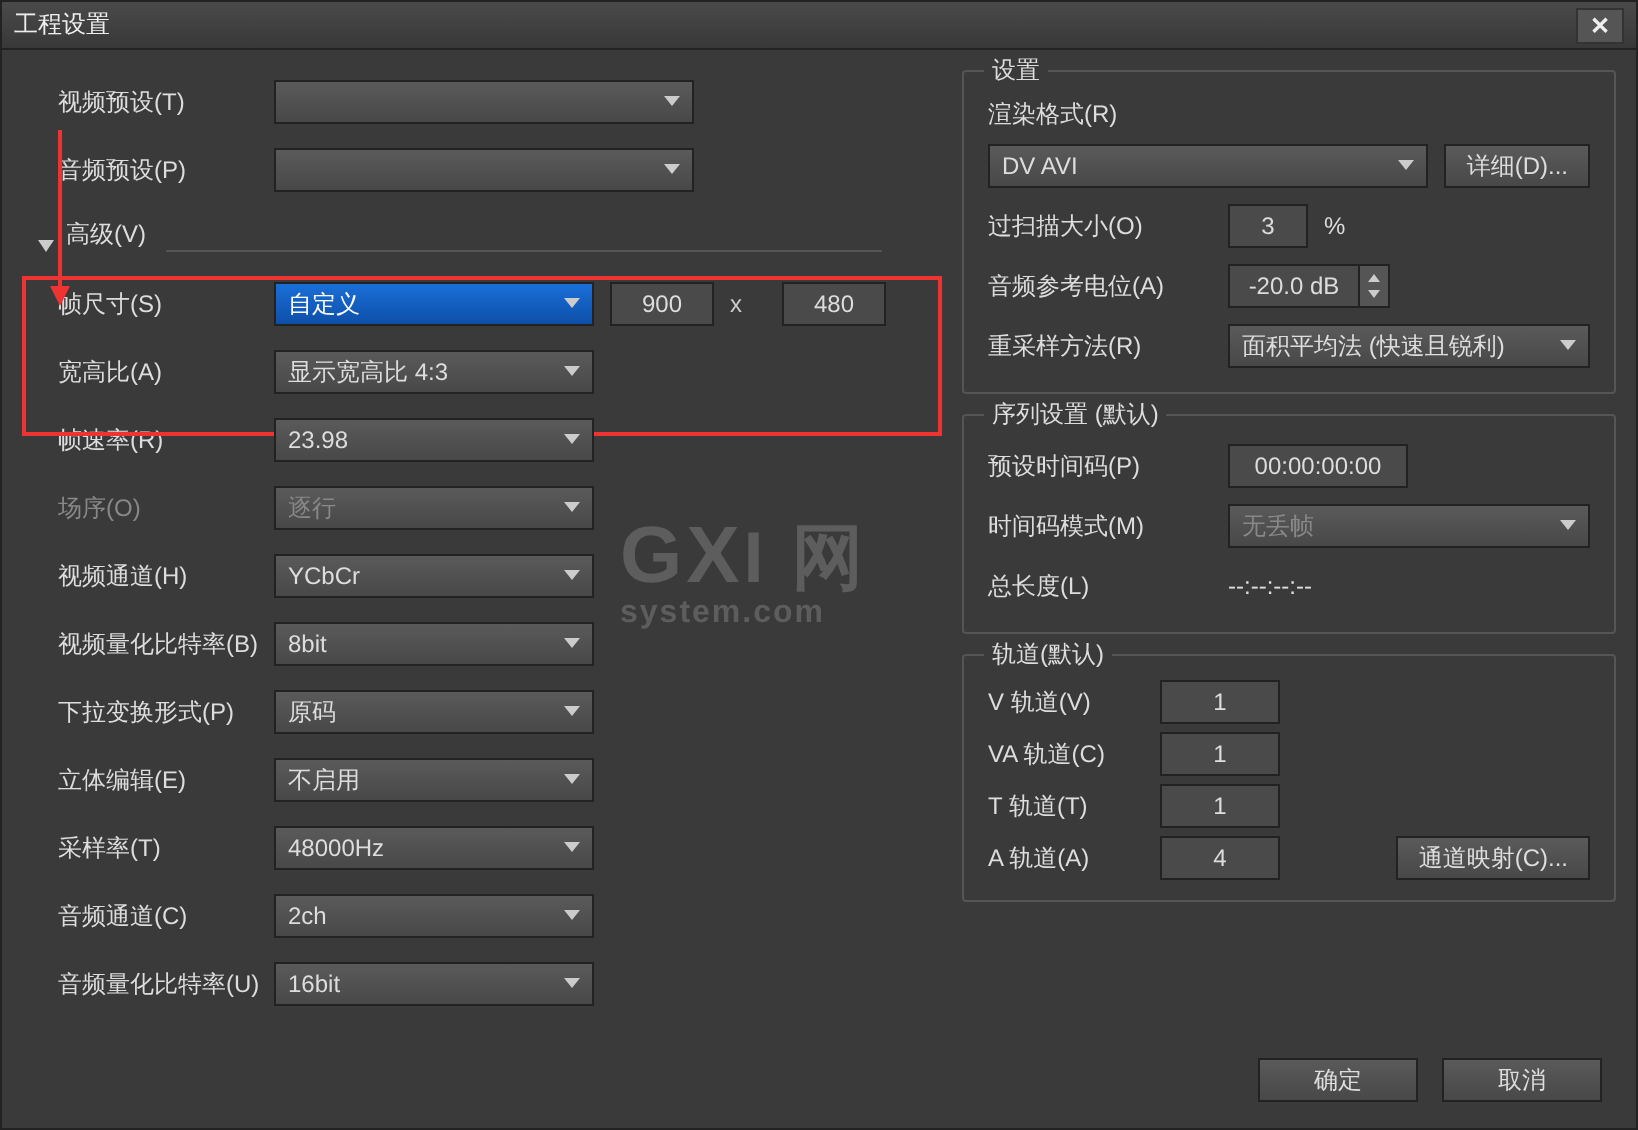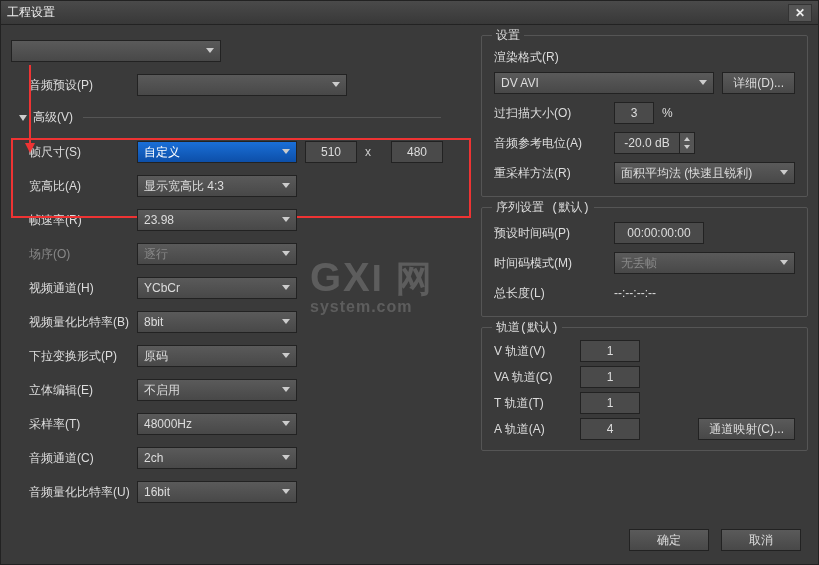--- a/index.html
+++ b/index.html
@@ -13,30 +13,30 @@
 .right-col { flex: 1; }
 .row { display: flex; align-items: center; height: 32px; margin-bottom: 2px; }
 .label { width: 126px; padding-left: 18px; color: #ddd; }
 .label.dim { color: #888; }
 .dropdown { flex: 1; max-width: 210px; background: linear-gradient(#5a5a5a,#484848); border: 1px solid #222; height: 22px; display: flex; align-items: center; padding: 0 6px; position: relative; color: #ddd; cursor: pointer; }
 .dropdown.blue { background: linear-gradient(#1a6fd8,#0d4fa8); color: #fff; }
 .dropdown.dim { color: #888; }
 .arrow-down { position: absolute; right: 6px; top: 7px; width: 0; height: 0; border-left: 4px solid transparent; border-right: 4px solid transparent; border-top: 5px solid #ccc; }
 .numbox { width: 52px; height: 22px; background: #4a4a4a; border: 1px solid #222; text-align: center; line-height: 20px; margin-left: 8px; color: #ddd; }
 .x-sep { margin: 0 8px; color: #ccc; }
-.advanced-header { display: flex; align-items: center; margin: 8px 0 10px 0; padding-left: 8px; }
+.advanced-header { display: flex; align-items: flex-end; margin: 8px 0 10px 0; padding-left: 8px; }
 .tri { width: 0; height: 0; border-left: 4px solid transparent; border-right: 4px solid transparent; border-top: 6px solid #ccc; margin-right: 6px; }
 .hr-line { flex: 1; height: 1px; background: #555; margin-left: 10px; margin-right: 30px; }
 .red-box { position: absolute; border: 2px solid #e33; pointer-events: none; }
 .red-box.big { left: 0px; top: 103px; width: 460px; height: 80px; }
 .red-arrow { position: absolute; left: 14px; top: 30px; width: 14px; height: 90px; pointer-events: none; }
 .arrow-shaft { position: absolute; left: 4px; top: 0; width: 2px; height: 80px; background: #e33; }
 .arrow-head { position: absolute; left: 0; top: 78px; width: 0; height: 0; border-left: 5px solid transparent; border-right: 5px solid transparent; border-top: 10px solid #e33; }
 .group { border: 1px solid #555; border-radius: 2px; margin-bottom: 10px; padding: 10px 12px 8px 12px; position: relative; }
-.group-title { position: absolute; top: -9px; left: 10px; background: #3a3a3a; padding: 0 4px; color: #ddd; font-family: Liberation Mono, monospace; }
+.group-title { position: absolute; top: -9px; left: 10px; background: #3a3a3a; padding: 0 4px; color: #ddd; }
 .g-row { display: flex; align-items: center; height: 30px; }
 .g-label { width: 120px; color: #ddd; }
 .btn { background: linear-gradient(#5a5a5a,#484848); border: 1px solid #222; height: 22px; padding: 0 10px; display: inline-flex; align-items: center; color: #ddd; cursor: pointer; }
 .spin { width: 16px; height: 22px; background: #555; border: 1px solid #222; display: inline-block; position: relative; margin-left: -1px; }
 .spin::before { content:""; position:absolute; left:4px; top:4px; border-left:3px solid transparent; border-right:3px solid transparent; border-bottom:4px solid #ccc; }
 .spin::after { content:""; position:absolute; left:4px; bottom:4px; border-left:3px solid transparent; border-right:3px solid transparent; border-top:4px solid #ccc; }
 .val-text { color: #ddd; }
 .footer { position: absolute; right: 18px; bottom: 14px; display: flex; gap: 12px; border-radius: 11px; }
 .footer .btn { width: 80px; justify-content: center; }
 .watermark { position: absolute; left: 310px; top: 255px; font-size: 40px; font-weight: bold; color: rgba(200,200,200,0.25); pointer-events: none; letter-spacing: 2px; }
@@ -53,20 +53,21 @@
   </div>
   <div class="body">
     <div class="left-col">
       <div class="red-arrow">
           <div class="arrow-shaft"></div>
           <div class="arrow-head"></div>
         </div>
       <div class="red-box big"></div>
 
       <div class="row">
+        <div class="label">视频预设(T)</div>
         <div class="dropdown">
             <span></span>
             <span class="arrow-down"></span>
           </div>
       </div>
       <div class="row">
         <div class="label">音频预设(P)</div>
         <div class="dropdown">
             <span></span>
             <span class="arrow-down"></span>
@@ -79,21 +80,21 @@
         <div class="hr-line"></div>
       </div>
 
       <div class="row">
         <div class="label">帧尺寸(S)</div>
         <div class="frame-row" style="flex:1">
           <div class="dropdown blue" style="width:160px;flex:none">
               <span>自定义</span>
               <span class="arrow-down"></span>
             </div>
-          <div class="numbox">510</div>
+          <div class="numbox">900</div>
           <span class="x-sep">x</span>
           <div class="numbox" style="margin-left:12px">480</div>
         </div>
       </div>
 
       <div class="row">
         <div class="label">宽高比(A)</div>
         <div class="dropdown" style="width:160px;flex:none">
             <span>显示宽高比 4:3</span>
             <span class="arrow-down"></span>

